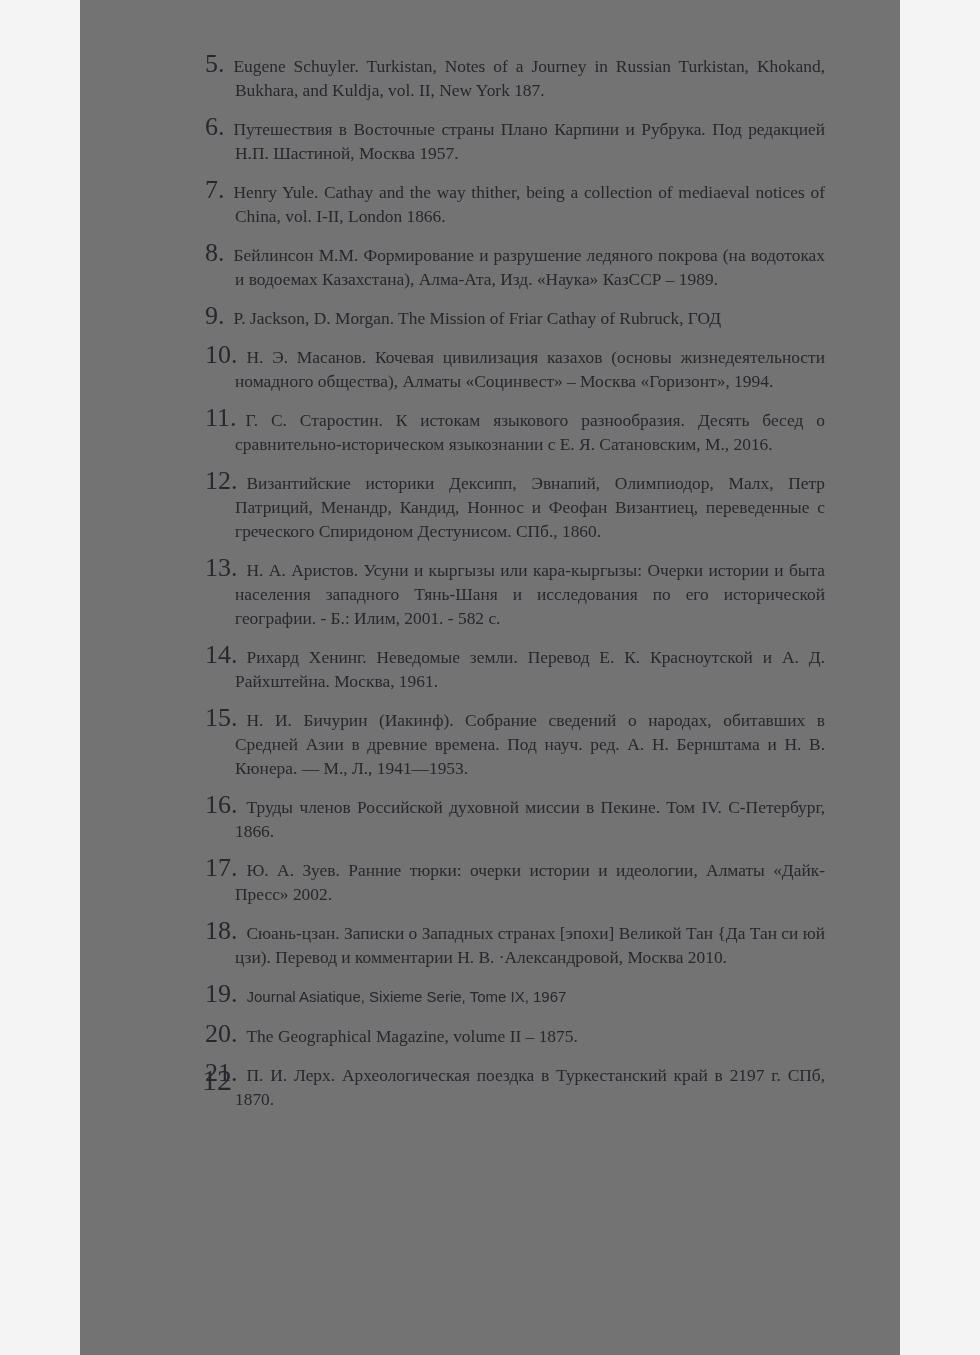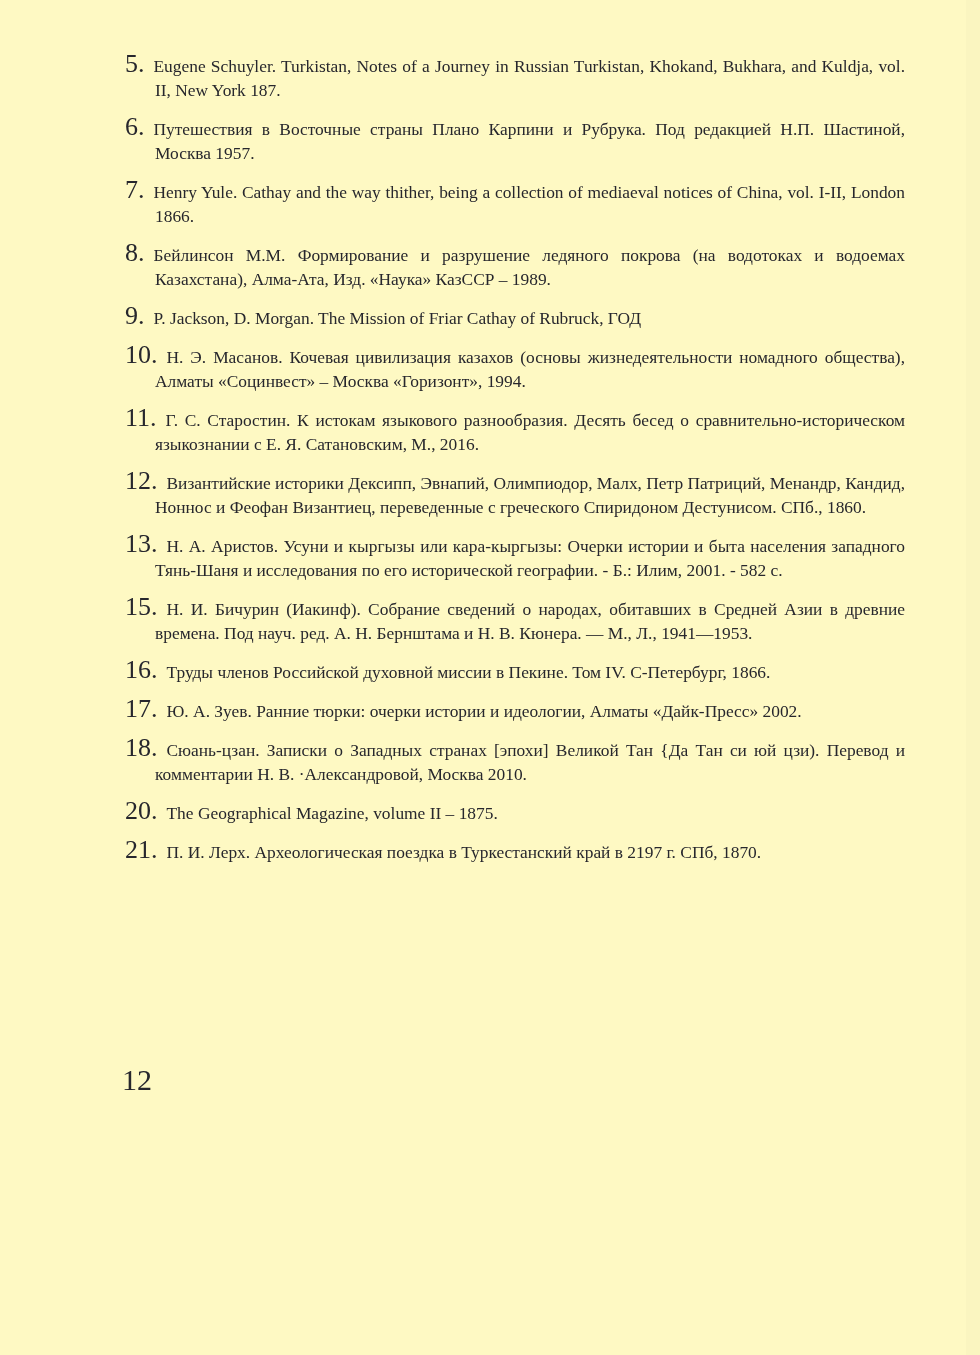--- a/index.html
+++ b/index.html
@@ -2,24 +2,24 @@
 <html><head>
 <meta charset="utf-8">
 <style>
   html, body {
     margin: 0;
     padding: 0;
     background: #f4f4f4;
   }
   .page {
     position: relative;
-    width: 980px;
+    width: 820px;
     height: 1355px;
     margin: 0 auto;
-    background: #fef9c3;
+    background: #737373;
     color: #27272d;
     overflow: hidden;
     box-sizing: border-box;
   }
   
   .page::after {
     content: "";
     position: absolute;
     top: 0; right: 0;
     width: 14px; height: 100%;
@@ -87,30 +87,36 @@
       <li class="ref">
     <span class="num">11.</span><span class="text">Г. С. Старостин. К истокам языкового разнообразия. Десять бесед о сравнительно-историческом языкознании с Е. Я. Сатановским, М., 2016.</span>
   </li>
       <li class="ref">
     <span class="num">12.</span><span class="text">Византийские историки Дексипп, Эвнапий, Олимпиодор, Малх, Петр Патриций, Менандр, Кандид, Ноннос и Феофан Византиец, переведенные с греческого Спиридоном Дестунисом. СПб., 1860.</span>
   </li>
       <li class="ref">
     <span class="num">13.</span><span class="text">Н. А. Аристов. Усуни и кыргызы или кара-кыргызы: Очерки истории и быта населения западного Тянь-Шаня и исследования по его исторической географии. - Б.: Илим, 2001. - 582 с.</span>
   </li>
       <li class="ref">
+    <span class="num">14.</span><span class="text">Рихард Хенинг. Неведомые земли. Перевод Е. К. Красноутской и А. Д. Райхштейна. Москва, 1961.</span>
+  </li>
+      <li class="ref">
     <span class="num">15.</span><span class="text">Н. И. Бичурин (Иакинф). Собрание сведений о народах, обитавших в Средней Азии в древние времена. Под науч. ред. А. Н. Бернштама и Н. В. Кюнера. — М., Л., 1941—1953.</span>
   </li>
       <li class="ref">
     <span class="num">16.</span><span class="text">Труды членов Российской духовной миссии в Пекине. Том IV. С-Петербург, 1866.</span>
   </li>
       <li class="ref">
     <span class="num">17.</span><span class="text">Ю. А. Зуев. Ранние тюрки: очерки истории и идеологии, Алматы «Дайк-Пресс» 2002.</span>
   </li>
       <li class="ref">
     <span class="num">18.</span><span class="text">Сюань-цзан. Записки о Западных странах [эпохи] Великой Тан {Да Тан си юй цзи). Перевод и комментарии Н. В. ·Александровой, Москва 2010.</span>
+  </li>
+      <li class="ref sans">
+    <span class="num">19.</span><span class="text">Journal Asiatique, Sixieme Serie, Tome IX, 1967</span>
   </li>
       <li class="ref">
     <span class="num">20.</span><span class="text">The Geographical Magazine, volume II – 1875.</span>
   </li>
       <li class="ref">
     <span class="num">21.</span><span class="text">П. И. Лерх. Археологическая поездка в Туркестанский край в 2197 г. СПб, 1870.</span>
   </li>
     </ol>
   <div class="page-number">12</div>
 </div>

